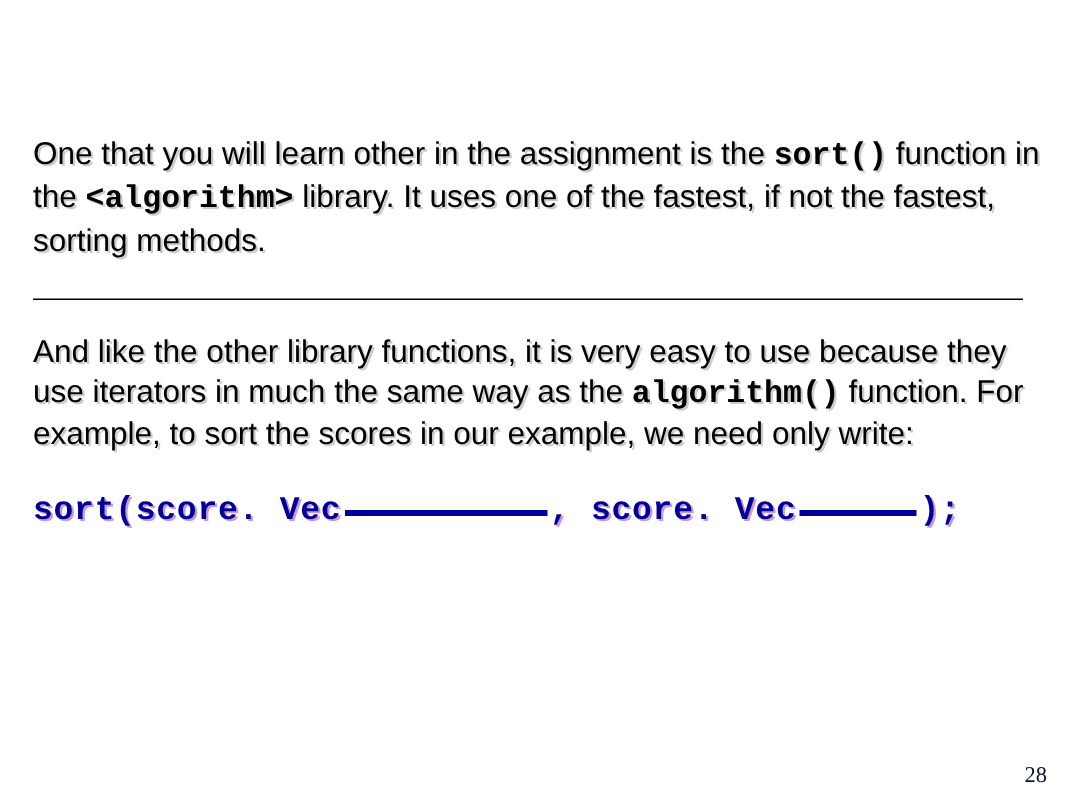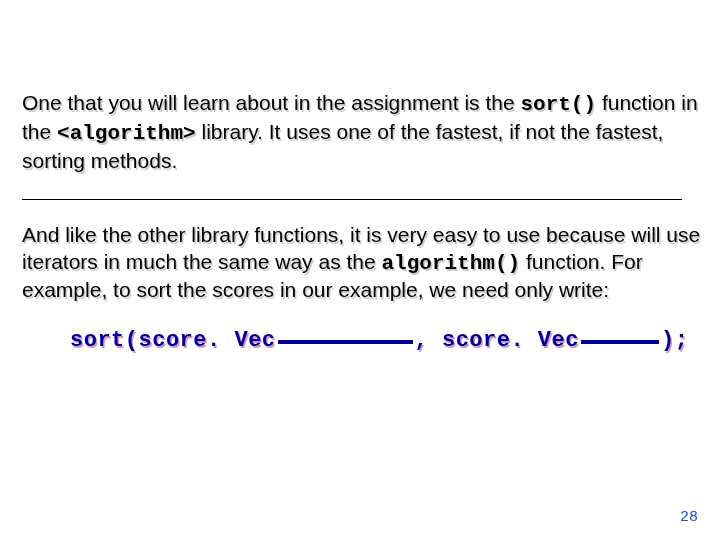--- a/index.html
+++ b/index.html
@@ -31,53 +31,52 @@
     border-top: 1.5px solid #000000;
     margin: 0 20px 22px 0;
   }
   .code-line {
     font-family: "Courier New", Courier, monospace;
     font-weight: bold;
     font-size: 22px;
     color: #000099;
     text-shadow: 1.5px 1.5px 0 #cc99cc;
     letter-spacing: 0.5px;
-    margin-left: 48px;
   }
   .blank-long, .blank-short {
     display: inline-block;
     border-bottom: 4px solid #000099;
     vertical-align: baseline;
     margin: 0 2px;
     position: relative;
     top: -2px;
   }
   .blank-long { width: 135px; }
   .blank-short { width: 78px; }
   .pagenum {
     position: absolute;
     right: 22px;
     bottom: 14px;
     font-size: 15px;
-    color: #1d4ed8;
-    font-family: Liberation Mono, monospace;
+    color: #0f172a;
+    font-family: Liberation Serif, serif;
   }
 </style>
 </head>
 <body>
 
 <div class="content">
   <p class="para">
-    <span>One that you will learn about in the assignment is the </span><span class="b">sort()</span><span> function in the </span><span class="b">&lt;algorithm&gt;</span><span> library. It uses one of the fastest, if not the fastest, sorting methods.</span>
+    <span>One that you will learn other in the assignment is the </span><span class="b">sort()</span><span> function in the </span><span class="b">&lt;algorithm&gt;</span><span> library. It uses one of the fastest, if not the fastest, sorting methods.</span>
   </p>
 
   <hr class="hr">
 
   <p class="para">
-    <span>And like the other library functions, it is very easy to use because will use iterators in much the same way as the </span><span class="b">algorithm()</span><span> function.  For example, to sort the scores in our example, we need only write:</span>
+    <span>And like the other library functions, it is very easy to use because they use iterators in much the same way as the </span><span class="b">algorithm()</span><span> function.  For example, to sort the scores in our example, we need only write:</span>
   </p>
 
   <div class="code-line">
     <span>sort(score. Vec</span><span class="blank-long"></span><span>,  score. Vec</span><span class="blank-short"></span><span>);</span>
   </div>
 </div>
 
 <div class="pagenum">28</div>
 
 </body></html>

